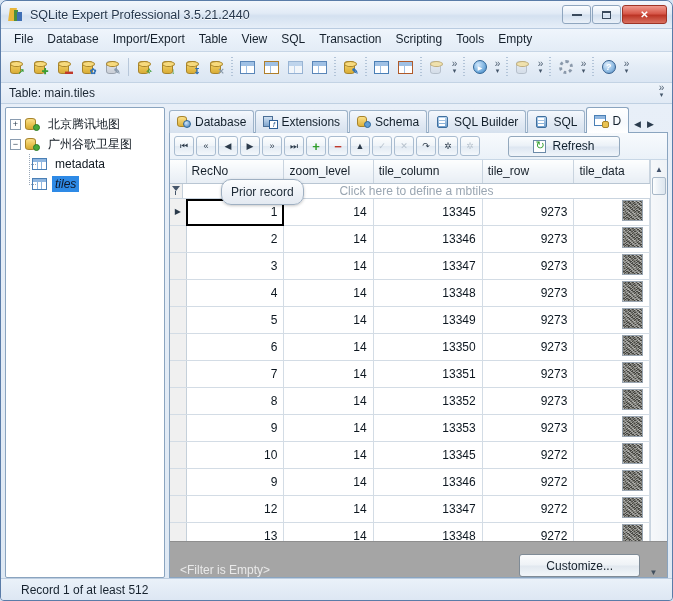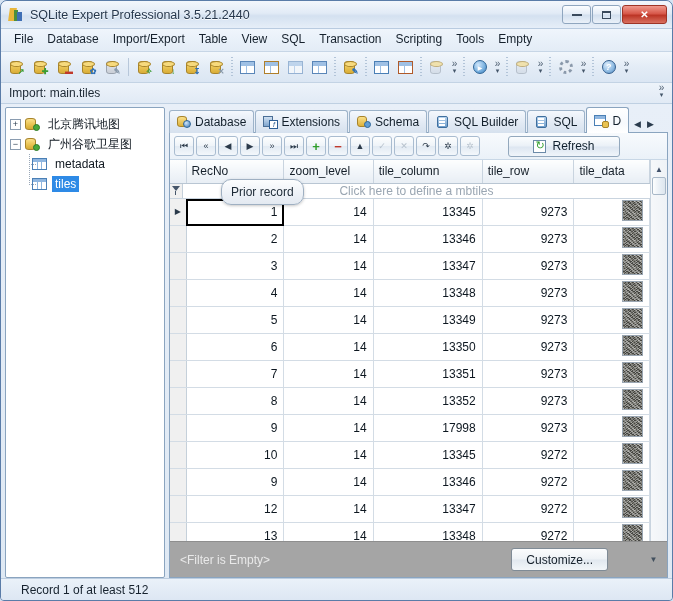--- a/index.html
+++ b/index.html
@@ -181,21 +181,21 @@
     background:#4aa83c; border:1px solid #2f7a26;
   }
   .tnode .ico-tbl {
     width:15px; height:12px; margin-right:5px; flex:0 0 15px;
     border:1px solid #4a7fb5; background:#fff; position:relative;
   }
   .tnode .ico-tbl:before { content:''; position:absolute; left:0; right:0; top:0; height:3px; background:#8fb6e0; }
   .tnode .ico-tbl:after { content:''; position:absolute; left:4px; top:3px; bottom:0; width:1px; background:#8fb6e0;
     box-shadow: 4px 0 0 #8fb6e0; }
   .tnode .lbl { padding: 1px 3px; }
-  .tnode.selected .lbl { background:#2e8ae6; color:#ffffff; }
+  .tnode.selected .lbl { background:#2e8ae6; color:#0f172a;font-style:italic; }
   .tline { position:relative; }
   .tline:before {
     content:''; position:absolute; left:19px; top:0; bottom:0; width:1px;
     background-image: repeating-linear-gradient(180deg,#9aa8b8 0 1px,transparent 1px 2px);
   }
   .tline.child { padding-left: 22px; }
   .tline.child:after {
     content:''; position:absolute; left:19px; top:10px; width:8px; height:1px;
     background-image: repeating-linear-gradient(90deg,#9aa8b8 0 1px,transparent 1px 2px);
   }
@@ -367,27 +367,26 @@
     width: 14px; height: 18px; margin-top: 1px;
     border: 1px solid #a8b8c8; border-radius: 2px;
     background: linear-gradient(90deg,#fdfefe,#eaf0f6 50%,#dde6ee);
   }
   .vs-track { flex: 1 1 auto; }
   
   .filterbar {
     height: 36px; flex: 0 0 36px;
     background: #a5a5a5;
     border-top: 1px solid #8e8e8e;
-    display: flex; align-items: center;
+    display: flex; align-items: flex-end;
     padding: 0 6px 0 10px;
-    gap: 32px;
   }
   .filter-empty { font-size: 12px; color: #e9e9e9; flex: 1 1 auto; }
   .customize-btn {
-    height: 23px; padding: 0 14px;
+    height: 23px; padding: 0 26px;
     border: 1px solid #7f8b96; border-radius: 3px;
     background: linear-gradient(180deg,#fbfcfd 0%,#eef2f6 48%,#e1e8ef 52%,#f2f6f9 100%);
     font-size: 12px; color: #15202b;
     display: flex; align-items: center;
   }
   .fb-scroll {
     width: 15px; margin-left: 6px; display:flex; align-items:center; justify-content:center;
     font-size: 8px; color: #42505e;
   }
   
@@ -572,21 +571,21 @@
     <span class="tb-btn">
         <span class="help-ico">?</span>
       </span>
     <span class="chev-wrap">
       <span class="chev">»</span>
       <span class="caret">▾</span>
     </span>
   </div>
 
   <div class="infobar">
-    <span class="seg">Import: main.tiles</span>
+    <span class="seg">Table: main.tiles</span>
     <span class="ovf chev-wrap">
       <span class="chev">»</span>
       <span class="caret">▾</span>
     </span>
   </div>
 
   <div class="body">
 
     <div class="tree-panel">
       <div class="tnode">
@@ -794,21 +793,21 @@
                   <td>8</td>
                   <td>14</td>
                   <td>13352</td>
                   <td>9273</td>
                   <td class="cell-tiledata"><span class="thumb-img"></span></td>
                 </tr>
                 <tr>
                   <td class="ind"></td>
                   <td>9</td>
                   <td>14</td>
-                  <td>17998</td>
+                  <td>13353</td>
                   <td>9273</td>
                   <td class="cell-tiledata"><span class="thumb-img"></span></td>
                 </tr>
                 <tr>
                   <td class="ind"></td>
                   <td>10</td>
                   <td>14</td>
                   <td>13345</td>
                   <td>9272</td>
                   <td class="cell-tiledata"><span class="thumb-img"></span></td>

